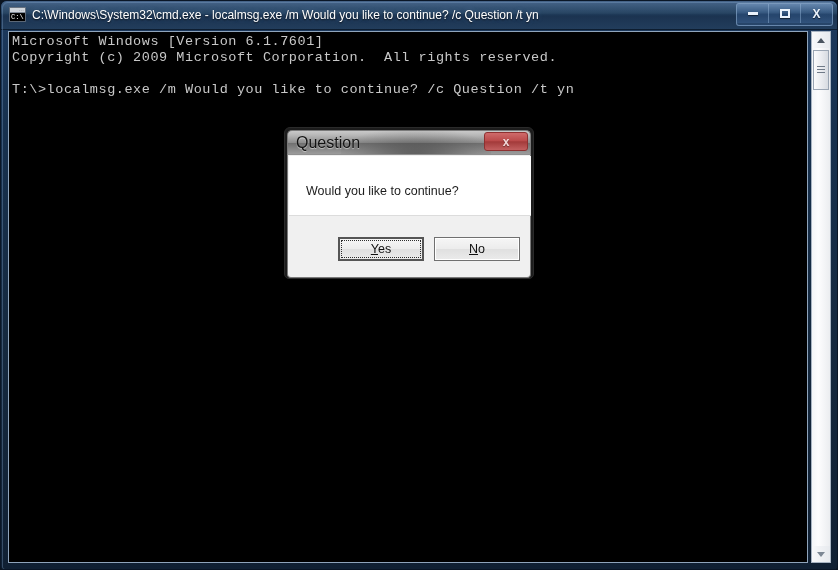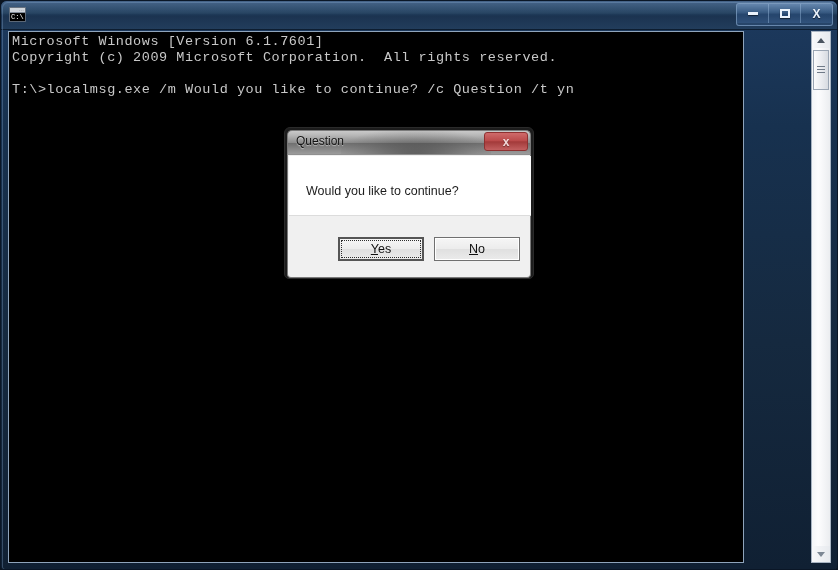--- a/index.html
+++ b/index.html
@@ -133,21 +133,21 @@
     border: 2px solid #eaf2fb;
     box-sizing: border-box;
     box-shadow: 0 1px 1px rgba(0,0,0,0.5);
   }
 
   
   #console-area {
     position: absolute;
     left: 7px;
     top: 30px;
-    width: 736px;
+    width: 800px;
     height: 532px;
     background: #000000;
     border: 1px solid #8fa4bb;
     box-sizing: border-box;
     overflow: hidden;
   }
   #console-text {
     position: absolute;
     left: 3px;
     top: 2px;
@@ -233,21 +233,21 @@
   #dlg-titlebar::before {
     content: "";
     position: absolute;
     left: 22%; right: 16%; top: 0; bottom: 0;
     background: radial-gradient(ellipse at 50% 120%, rgba(30,30,30,0.55) 0%, rgba(60,60,60,0.18) 55%, rgba(0,0,0,0) 80%);
     pointer-events: none;
   }
   #dlg-title-text {
     position: absolute;
     left: 8px; top: 3px;
-    font-size: 12px;
+    font-size: 16px;
     color: #121212;
     font-family: "Liberation Sans", sans-serif;
     text-shadow: 0 1px 1px rgba(255,255,255,0.55);
     z-index: 2;
   }
   #dlg-close {
     position: absolute;
     right: 2px; top: 1px;
     width: 44px; height: 19px;
     background: linear-gradient(180deg, #cf6a6a 0%, #bb4b4b 45%, #a33a3a 52%, #c26060 100%);
@@ -339,20 +339,21 @@
 
   <div id="title-bar">
 
     <div id="title-icon">
       <div class="ico-bar"></div>
       <div class="ico-dots">···</div>
       <div class="ico-screen"></div>
       <div class="ico-text">C:\</div>
     </div>
 
+    <div id="title-text">C:\Windows\System32\cmd.exe - localmsg.exe  /m Would you like to continue? /c Question /t yn</div>
 
     <div id="win-controls">
       <div class="wb">
         <span class="min-glyph"></span>
       </div>
       <div class="wb">
         <span class="max-glyph"></span>
       </div>
       <div class="wb">
         <span class="glyph">X</span>

